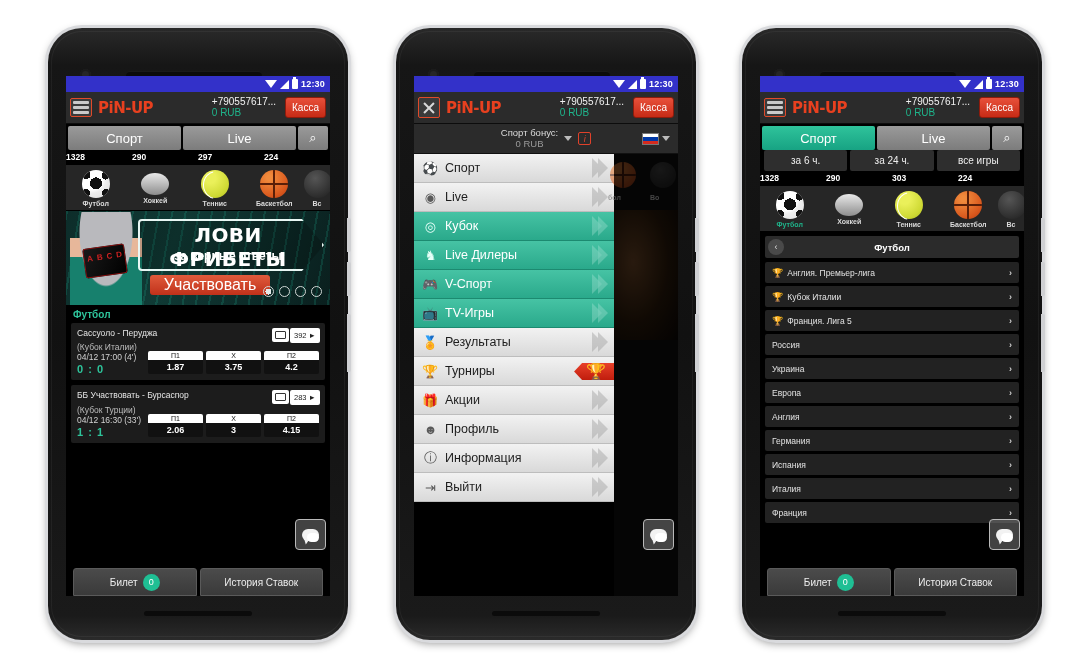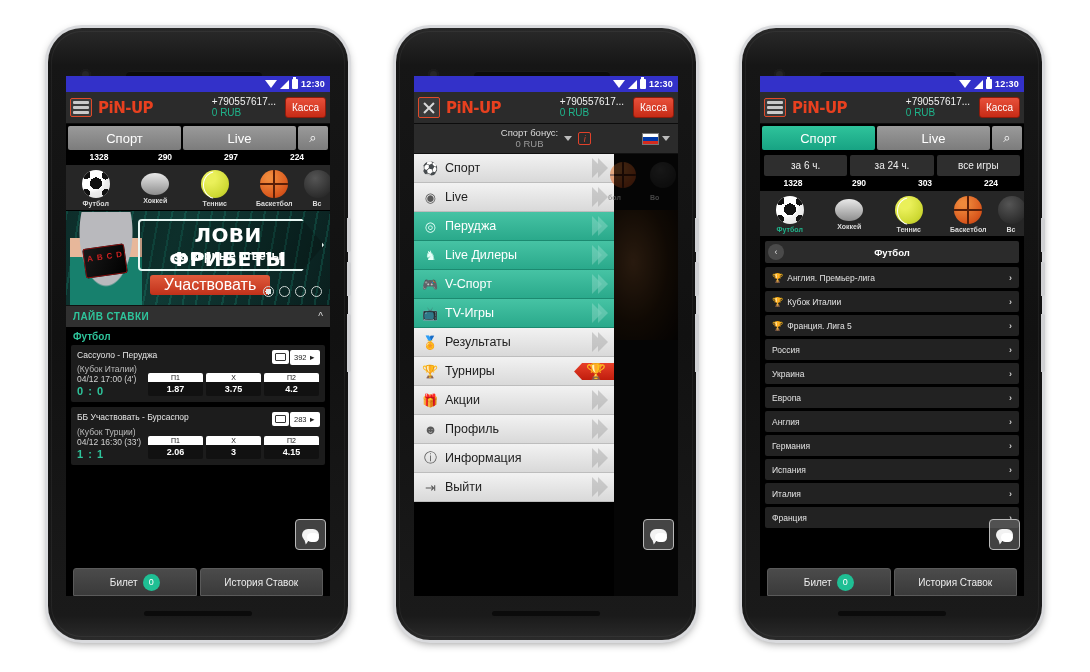--- a/index.html
+++ b/index.html
@@ -74,22 +74,22 @@
           border-radius:3px; padding:4px 6px; border:1px solid #8e1b0c; position:relative; overflow:hidden;}
   .kassa span{position:relative;z-index:2;}
 
   
   .tabs{ display:flex; gap:2px; padding:2px 2px 0; background:#000;}
   .tab{ flex:1; height:24px; background:linear-gradient(180deg,#9a9a9a,#7c7c7c); color:#fff;
         font-size:13px; display:flex;align-items:center;justify-content:center; border-radius:2px;}
   .tab.active{ background:linear-gradient(180deg,#2fc39b,#17a383); }
   .tab.search{ flex:0 0 30px; font-size:13px; }
   .counts{ display:flex; background:#000; padding:2px 0 3px; }
-  .counts div{ flex:1; text-align:center; color:#fff; font-size:8.5px; font-weight:bold;}
-  .filters{ display:flex; gap:3px; padding:5px 4px 0; background:#000;}
+  .counts div{ flex:1; color:#fff; font-size:8.5px; font-weight:bold;}
+  .filters{ display:flex; gap:3px; padding:0 4px 0; background:#000;}
   .filters div{ flex:1; height:21px; background:#2e2e2e; color:#eee; font-size:10px;
                 display:flex;align-items:center;justify-content:center;border-radius:2px;}
 
   
   .sports{ display:flex; background:#262626; padding:5px 0 3px; position:relative; }
   .sport{ flex:1; text-align:center; }
   .sport .ball{ width:28px;height:28px;border-radius:50%;margin:0 auto 2px; }
   .sport .nm{ color:#dcdcdc; font-size:7px; font-weight:bold; }
   .sport.on .nm{ color:#1fb48b; }
   .b-foot{ background:radial-gradient(circle at 34% 30%, #fff 42%, #eee 55%, #ddd 100%);
@@ -308,24 +308,20 @@
         <div class="ban-t2">за верные ответы</div>
         <div class="ban-btn">Участвовать</div>
         <div class="dots">
           <i class="on"></i>
           <i></i>
           <i></i>
           <i></i>
         </div>
       </div>
 
-      <div class="sechdr">
-        <span class="t">ЛАЙВ СТАВКИ</span>
-        <span class="c">^</span>
-      </div>
       <div class="subhdr">Футбол</div>
 
       <div class="match">
         <div class="m-t">Сассуоло - Перуджа</div>
         <div class="m-cup">(Кубок Италии)</div>
         <div class="m-dt">04/12 17:00 (4')</div>
         <div class="m-sc">0 : 0</div>
         <div class="m-tv">
             <i></i>
           </div>
@@ -443,21 +439,21 @@
           <div class="ditem">
             <span class="di">◉</span>
             <span class="dl">Live</span>
             <span class="chev">
                 <b></b>
                 <b></b>
               </span>
           </div>
           <div class="ditem green">
             <span class="di">◎</span>
-            <span class="dl">Перуджа</span>
+            <span class="dl">Кубок</span>
             <span class="chev">
                 <b></b>
                 <b></b>
               </span>
           </div>
           <div class="ditem green">
             <span class="di">♞</span>
             <span class="dl">Live Дилеры</span>
             <span class="chev">
                 <b></b>

